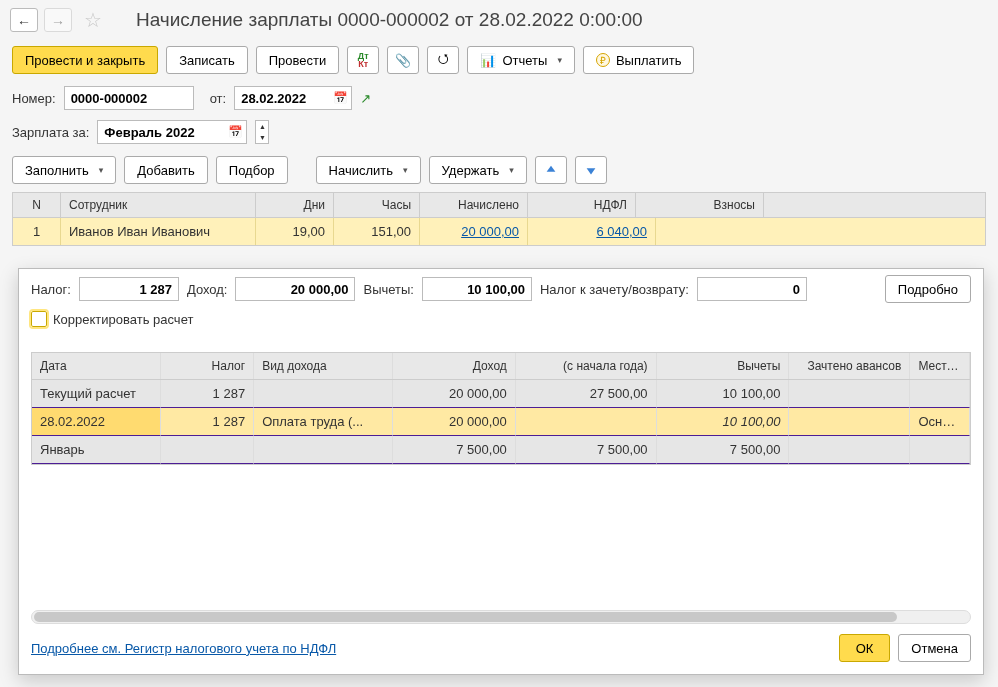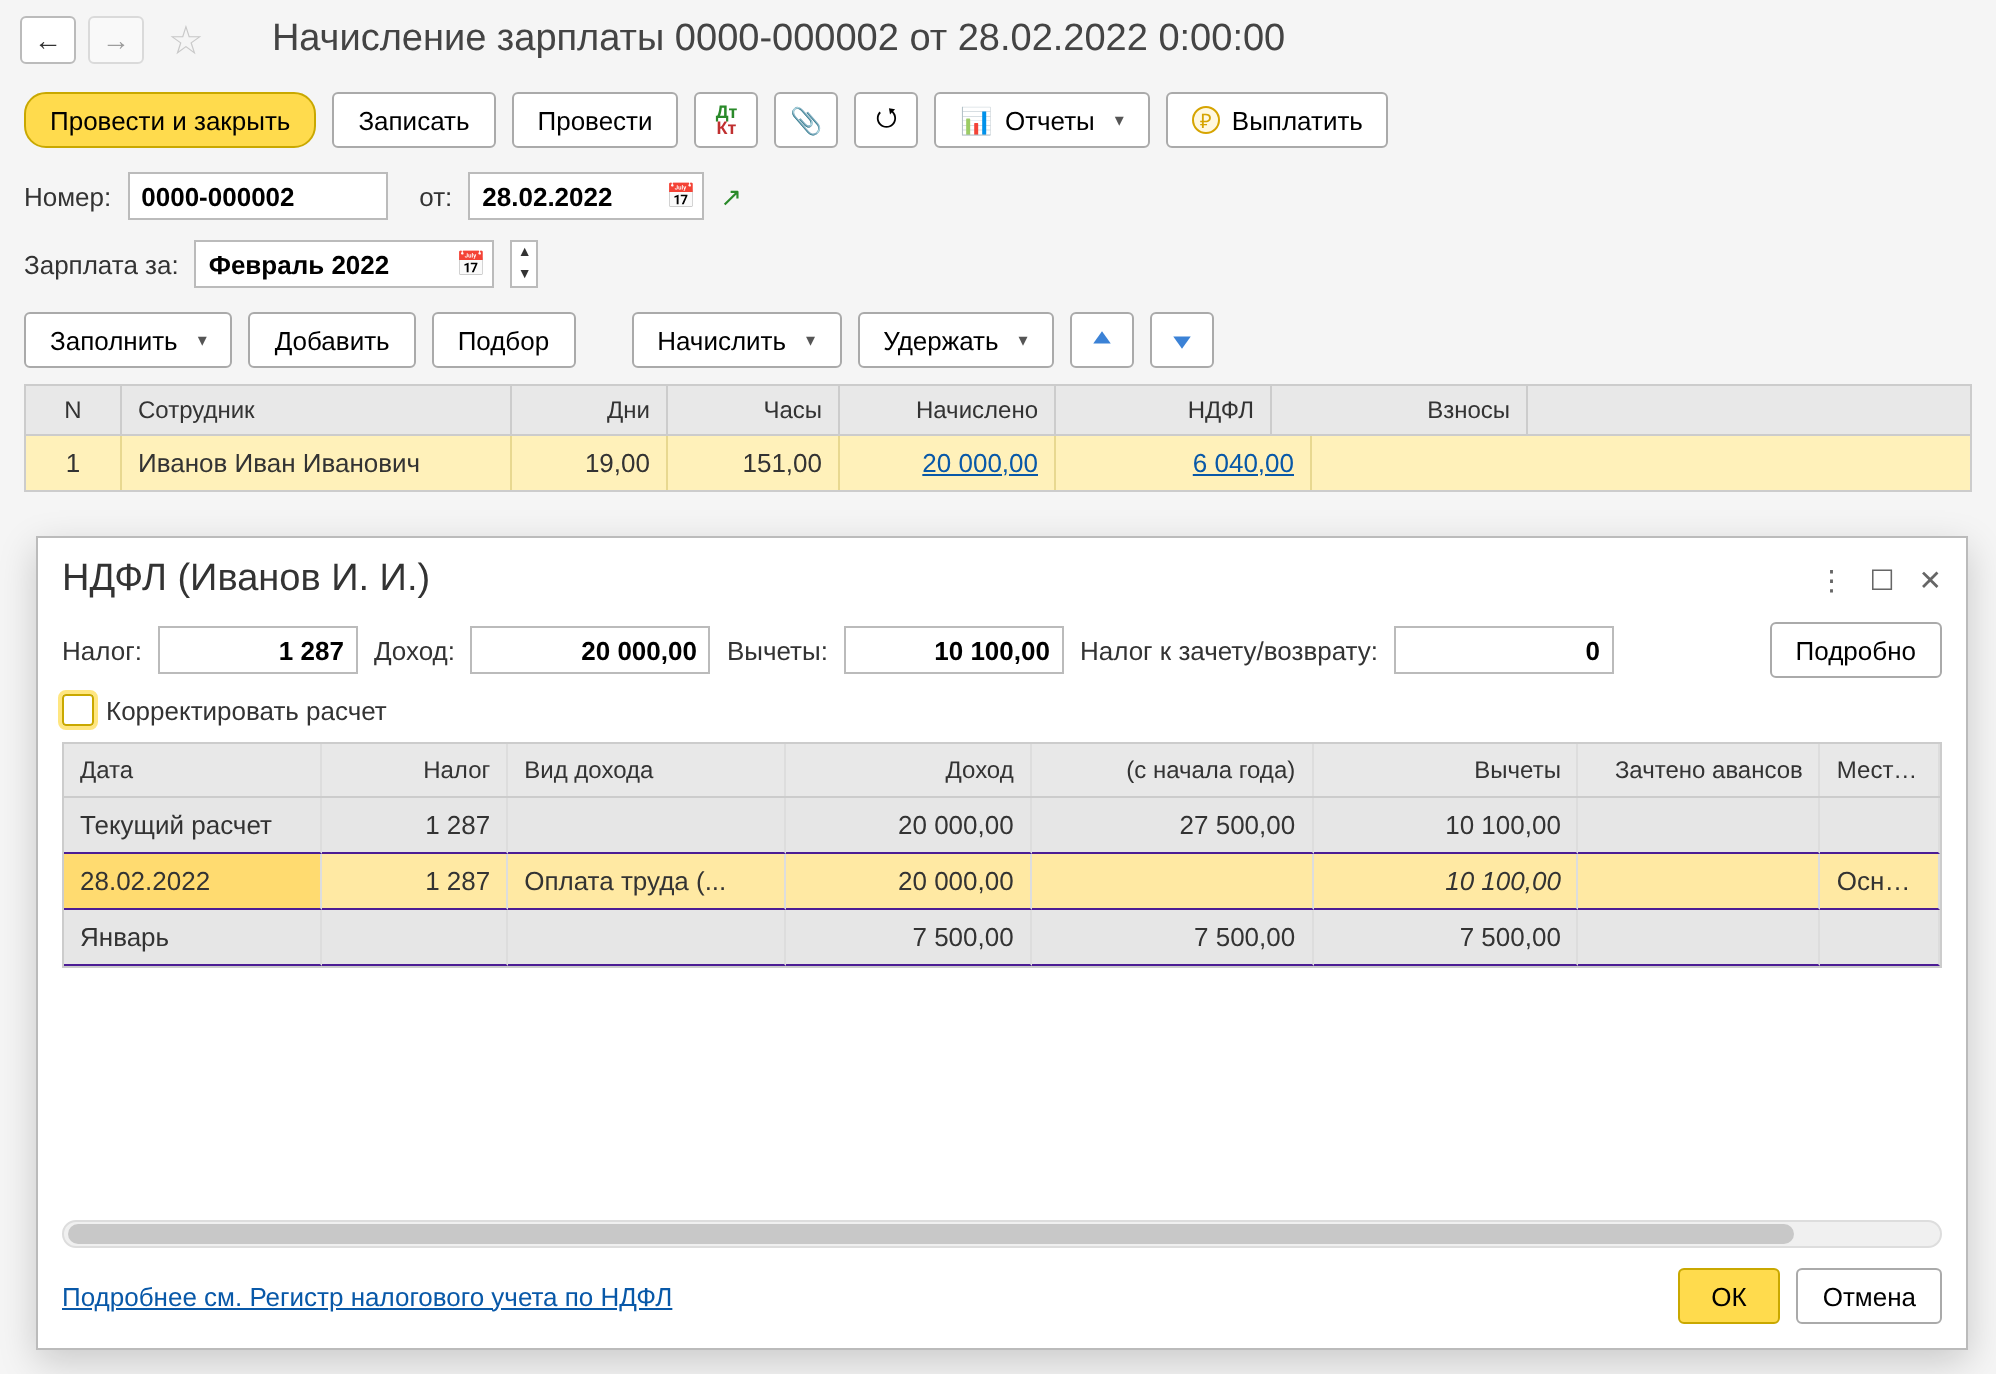--- a/index.html
+++ b/index.html
@@ -9,21 +9,21 @@
   
   .navbar { height:40px; display:flex; align-items:center; padding:0 10px; gap:6px; }
   .nav-btn { width:28px; height:24px; background:#fff; border:1px solid #bbb; border-radius:3px; display:flex; align-items:center; justify-content:center; cursor:pointer; font-size:14px; }
   .nav-btn.disabled { opacity:0.45; cursor:default; }
   .star-icon { font-size:20px; color:#c8c8c8; margin:0 4px 0 6px; }
   .title { font-size:19px; color:#444;margin-left:24px; }
 
   
   .toolbar { display:flex; align-items:center; gap:8px; padding:6px 12px 10px; flex-wrap:wrap; }
   .btn { height:28px; padding:0 12px; background:#fff; border:1px solid #aaa; border-radius:3px; cursor:pointer; font-size:13px; display:inline-flex; align-items:center; gap:6px; }
-  .btn.primary { background:#ffdb4d; border-color:#c9a800; font-weight:400;border-radius:11px; }
+  .btn.primary { background:#ffdb4d; border-color:#c9a800; font-weight:400; }
   .icon-btn { height:28px; width:32px; padding:0; justify-content:center; }
   .dropdown-arrow { font-size:9px; margin-left:4px; color:#555; }
 
   
   .form-row { display:flex; align-items:center; gap:8px; padding:2px 12px 8px; }
   .form-label { color:#333; }
   .text-input { height:24px; padding:0 6px; border:1px solid #bbb; background:#fff; font-size:13px;font-weight:bold; }
   .date-field { position:relative; }
   .date-field .cal-icon { position:absolute; right:4px; top:50%; transform:translateY(-50%); font-size:12px; color:#666; pointer-events:none; }
   .spinner { display:inline-flex; flex-direction:column; border:1px solid #bbb; background:#fff; height:24px; width:14px; }
@@ -59,21 +59,21 @@
   .dlg-controls span { cursor:pointer; color:#666; font-size:14px; }
 
   .dlg-row1 { display:flex; align-items:center; gap:8px; padding:6px 12px; flex-wrap:nowrap; }
   .num-input { text-align:right; }
   .btn-detail { margin-left:auto; }
 
   .dlg-row2 { display:flex; align-items:center; gap:6px; padding:2px 12px 8px; }
   .checkbox { width:16px; height:16px; border:1px solid #c9a800; background:#fff; display:inline-flex; align-items:center; justify-content:center; border-radius:2px; outline:2px solid #ffe680; outline-offset:0; }
 
   
-  .detail-table { margin:0 12px; border:1px solid #ccc; flex:0 0 auto; background:#fff; }
+  .detail-table { margin:17px 12px; border:1px solid #ccc; flex:0 0 auto; background:#fff; }
   .dt-head, .dt-row { display:flex; }
   .dt-head { background:#e8e8e8; border-bottom:1px solid #ccc; }
   .dt-head > div, .dt-row > div { padding:6px 8px; border-right:1px solid #ddd; font-size:12px; white-space:nowrap; overflow:hidden; text-overflow:ellipsis; }
   .dt-row > div { border-bottom:1px solid #4c1d95; font-size:13px; }
   .dc-date { width:130px; }
   .dc-tax { width:94px; text-align:right; }
   .dc-kind { width:140px; }
   .dc-income { width:124px; text-align:right; }
   .dc-ytd { width:142px; text-align:right; }
   .dc-ded { width:134px; text-align:right; }
@@ -200,28 +200,20 @@
       <div class="col-n">1</div>
       <div class="col-emp">Иванов Иван Иванович</div>
       <div class="col-days">19,00</div>
       <div class="col-hours">151,00</div>
       <div class="col-acc"><span class="link-val">20 000,00</span></div>
       <div class="col-contrib"><span class="link-val">6 040,00</span></div>
     </div>
   </div>
 
   <div class="dialog">
-    <div class="dlg-header">
-      <span class="dlg-title">НДФЛ (Иванов И. И.)</span>
-      <div class="dlg-controls">
-        <span>⋮</span>
-        <span>☐</span>
-        <span>✕</span>
-      </div>
-    </div>
 
     <div class="dlg-row1">
       <span>Налог:</span>
       <input class="text-input num-input" style="width: 100px;" value="1 287">
       <span>Доход:</span>
       <input class="text-input num-input" style="width: 120px;" value="20 000,00">
       <span>Вычеты:</span>
       <input class="text-input num-input" style="width: 110px;" value="10 100,00">
       <span>Налог к зачету/возврату:</span>
       <input class="text-input num-input" style="width: 110px;" value="0">

